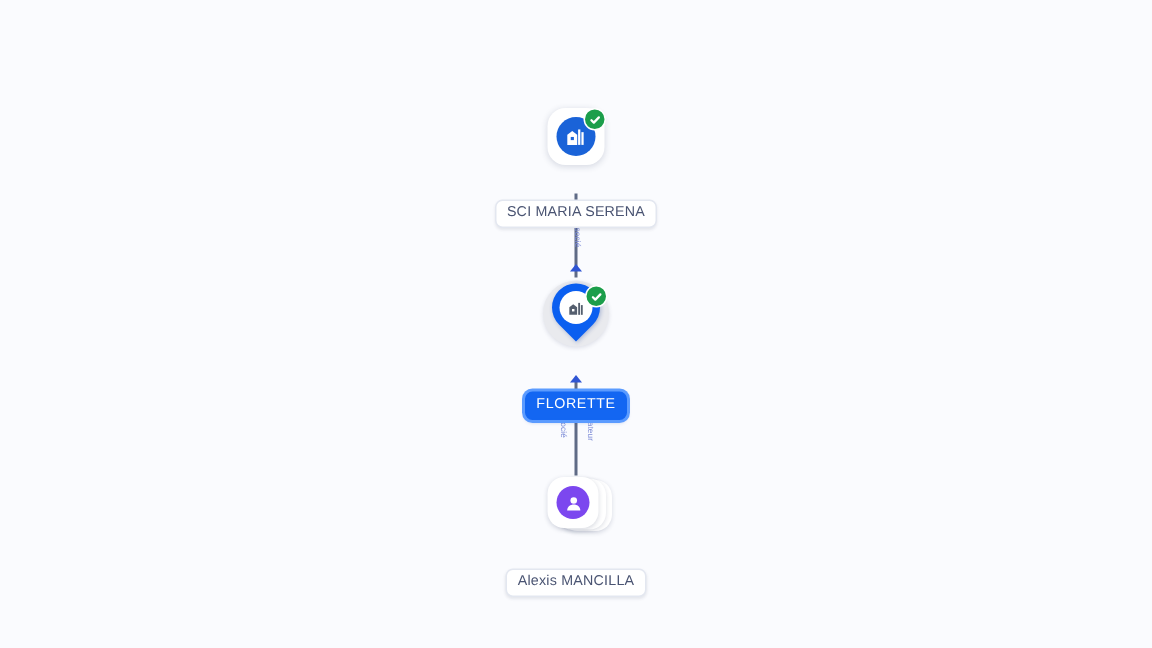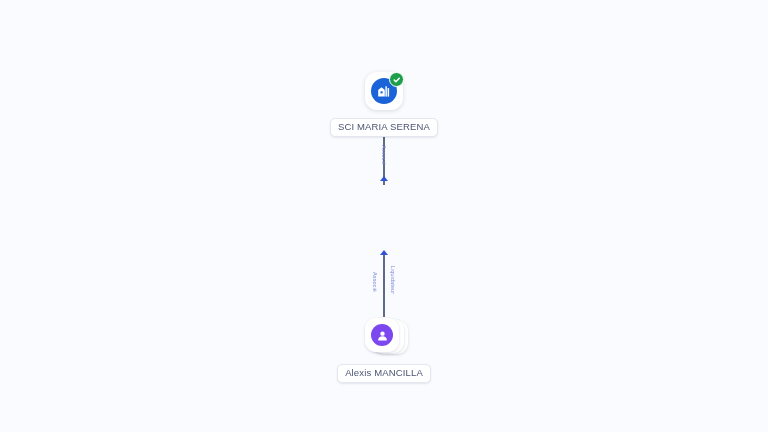--- a/index.html
+++ b/index.html
@@ -55,21 +55,21 @@
     font-size: 5.5px;
     letter-spacing: .1px;
     color: #7b8ad6;
     white-space: nowrap;
     transform-origin: center center;
     transform: rotate(90deg);
   }
 
   
   .node-label {
-    margin-top: 6px;
+    margin-top: 21px;
     background: #ffffff;
     border: 1px solid #e3e7f0;
     border-radius: 5px;
     padding: 3px 7px 4px;
     font-size: 9.5px;
     color: #4a5472;
     letter-spacing: .15px;
     white-space: nowrap;
     box-shadow: 0 1px 2px rgba(35,45,80,.10);
     line-height: 1;
@@ -238,20 +238,40 @@
       </div>
     </div>
     <div class="node-label">SCI MARIA SERENA</div>
   </div>
 
   <div class="edge" style="top:253px; height:64px;"></div>
   <div class="edge-arrow" style="top:250px;"></div>
   <div class="edge-label" style="top:279px; margin-left:-23px; width:28px; text-align:center;">Associé</div>
   <div class="edge-label" style="top:277px; margin-left:-9px; width:36px; text-align:center;">Liquidateur</div>
 
+  <div class="node" style="top:186px;">
+    <div class="pin-node">
+      <div class="pin-halo"></div>
+      <div class="pin-shape"></div>
+      <div class="pin-inner">
+        <svg width="13" height="13" viewBox="0 0 16 16" aria-hidden="true">
+          <path d="M1.9 13.4V7.2l3.2-2.5 3.2 2.5v6.2z" fill="#555f6e"></path>
+          <rect x="9.2" y="3.6" width="1.5" height="9.8" fill="#555f6e"></rect>
+          <rect x="11.4" y="5.4" width="1.5" height="8" fill="#555f6e"></rect>
+          <rect x="4.1" y="8.6" width="2" height="2" fill="#ffffff"></rect>
+        </svg>
+      </div>
+      <div class="pin-badge">
+        <svg width="8" height="8" viewBox="0 0 10 10" aria-hidden="true">
+          <path d="M1.6 5.2l2 2 4.2-4.4" fill="none" stroke="#ffffff" stroke-width="1.9" stroke-linecap="round" stroke-linejoin="round"></path>
+        </svg>
+      </div>
+    </div>
+    <div class="node-label selected">FLORETTE</div>
+  </div>
 
   <div class="node" style="top:316px;text-align:center;">
     <div class="person-node">
       <div class="stack s3"></div>
       <div class="stack s2"></div>
       <div class="stack s1"></div>
       <div class="avatar">
         <svg width="13" height="13" viewBox="0 0 16 16" aria-hidden="true">
           <circle cx="8" cy="5.7" r="2.7" fill="#ffffff"></circle>
           <path d="M2.6 14c0-3.1 2.4-5 5.4-5s5.4 1.9 5.4 5z" fill="#ffffff"></path>

